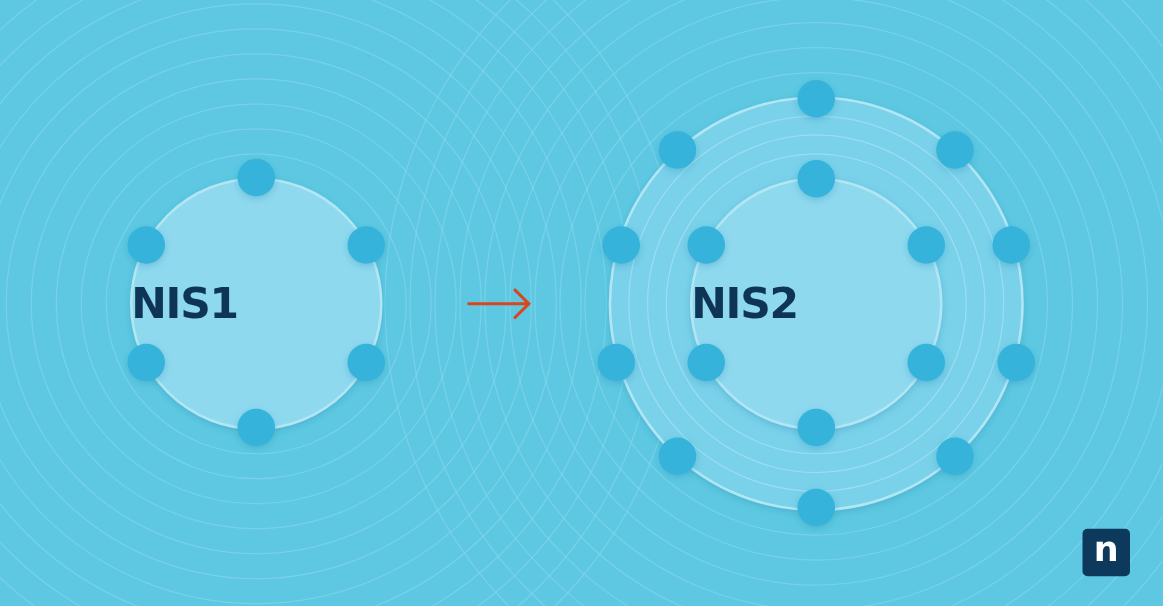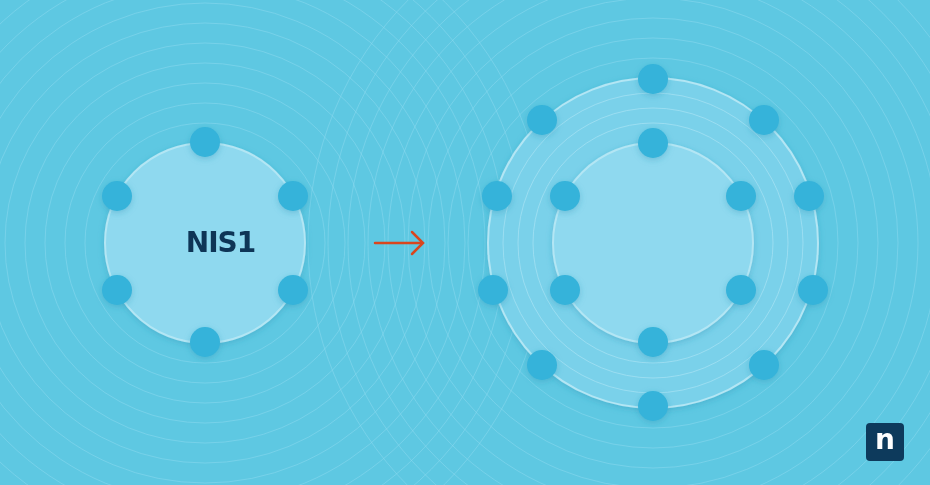--- a/index.html
+++ b/index.html
@@ -1,19 +1,19 @@
 <!DOCTYPE html>
 <html><head>
 <meta charset="utf-8">
 <style>
   html, body { margin:0; padding:0; }
   body { width:930px; height:485px; overflow:hidden; background:#5ec8e2; font-family:"DejaVu Sans", sans-serif; }
   .stage { position:relative; width:930px; height:485px; }
   svg.bg { position:absolute; left:0; top:0; }
-  .label { position:absolute; font-family:"DejaVu Sans", sans-serif; font-weight:bold; color:#0e3556; font-size:28px; letter-spacing:-1px; text-align:center; width:231px; line-height:50px; }
+  .label { position:absolute; font-family:"DejaVu Sans", sans-serif; font-weight:bold; color:#0e3556; font-size:34px; letter-spacing:-1px; text-align:left; width:231px; line-height:50px; }
   .logo { position:absolute; left:866px; top:423px; width:38px; height:38px; background:#0d3a5c; border-radius:4px; color:#fff; font-family:"DejaVu Sans", sans-serif; font-weight:bold; font-size:28px; line-height:34px; text-align:center; }
 </style>
 </head>
 <body>
 
 <div class="stage">
   <svg class="bg" width="930" height="485" viewBox="0 0 930 485">
     <defs>
       <filter id="sh" x="-30%" y="-30%" width="160%" height="160%">
         <feDropShadow dx="0" dy="2" stdDeviation="3" flood-color="#2a8fb0" flood-opacity="0.35"></feDropShadow>
@@ -84,15 +84,16 @@
           <circle cx="764" cy="365" r="15"></circle>
         <circle cx="497" cy="196" r="15"></circle>
           <circle cx="809" cy="196" r="15"></circle>
         <circle cx="493" cy="290" r="15"></circle>
           <circle cx="813" cy="290" r="15"></circle>
       </g>
     </g>
   </svg>
 
   <div class="label" style="left:105px; top:218px;">NIS1</div>
+  <div class="label" style="left:553px; top:218px;">NIS2</div>
 
   <div class="logo">n</div>
 </div>
 
 </body></html>

